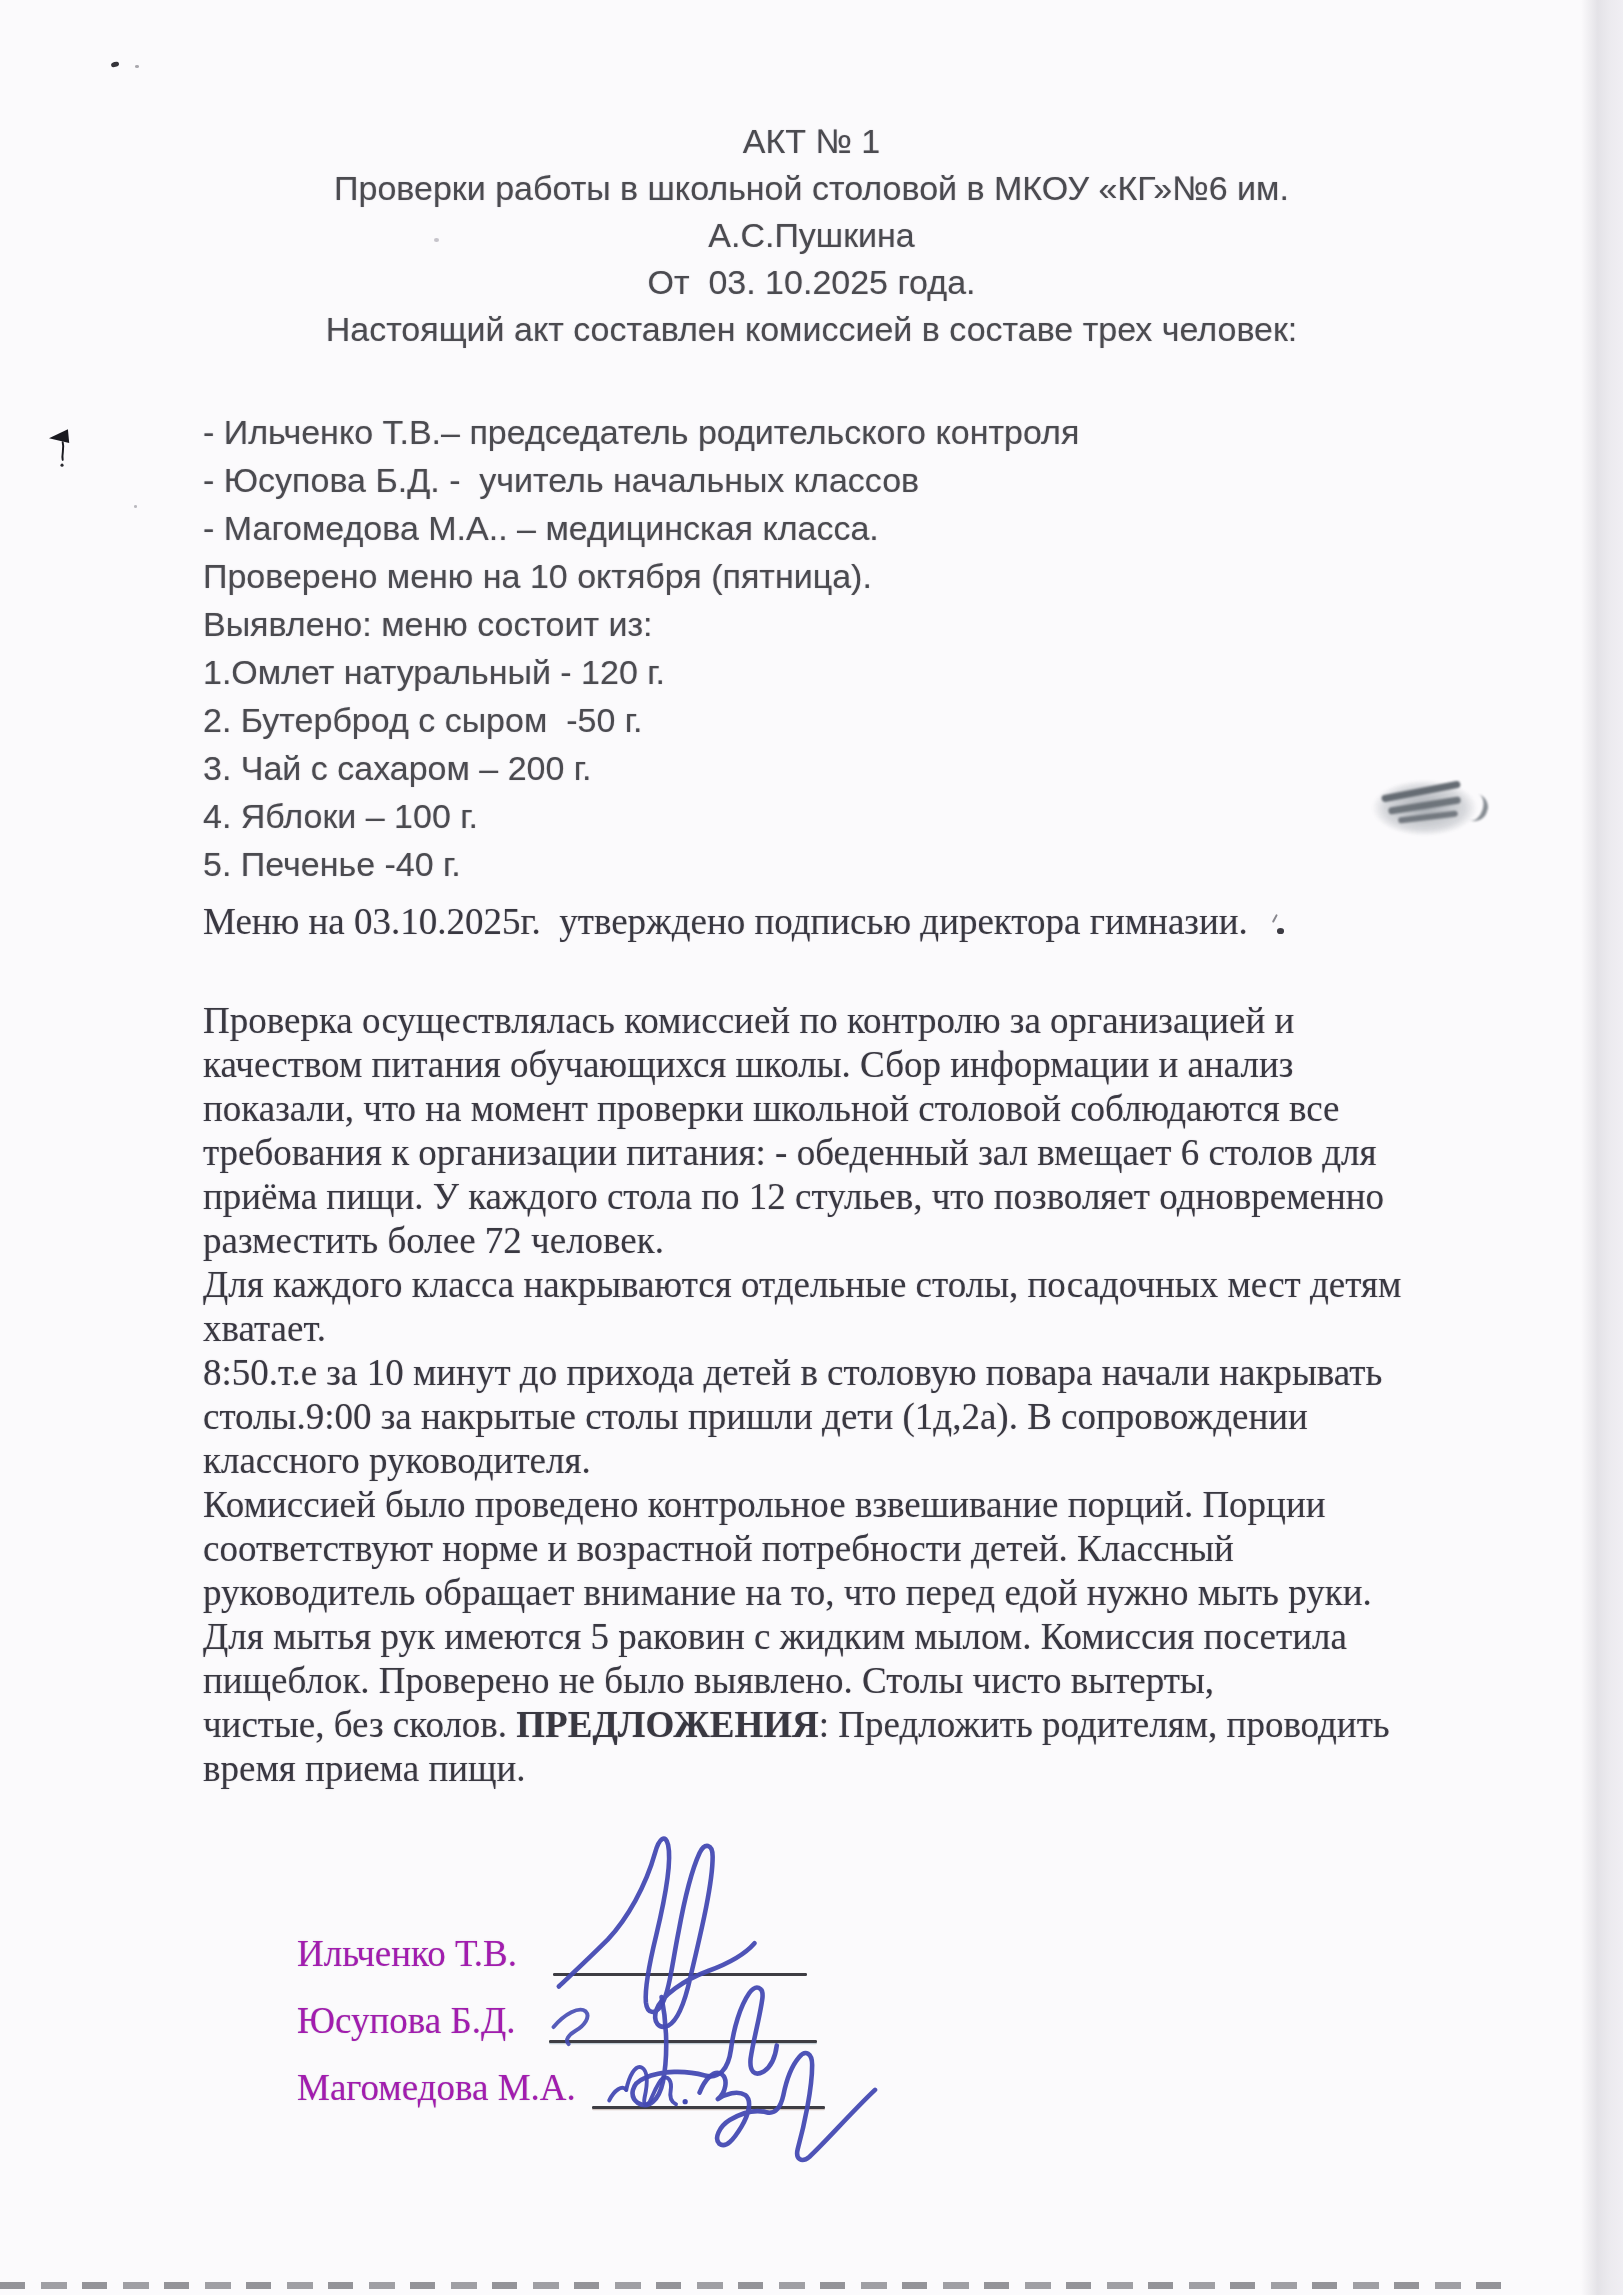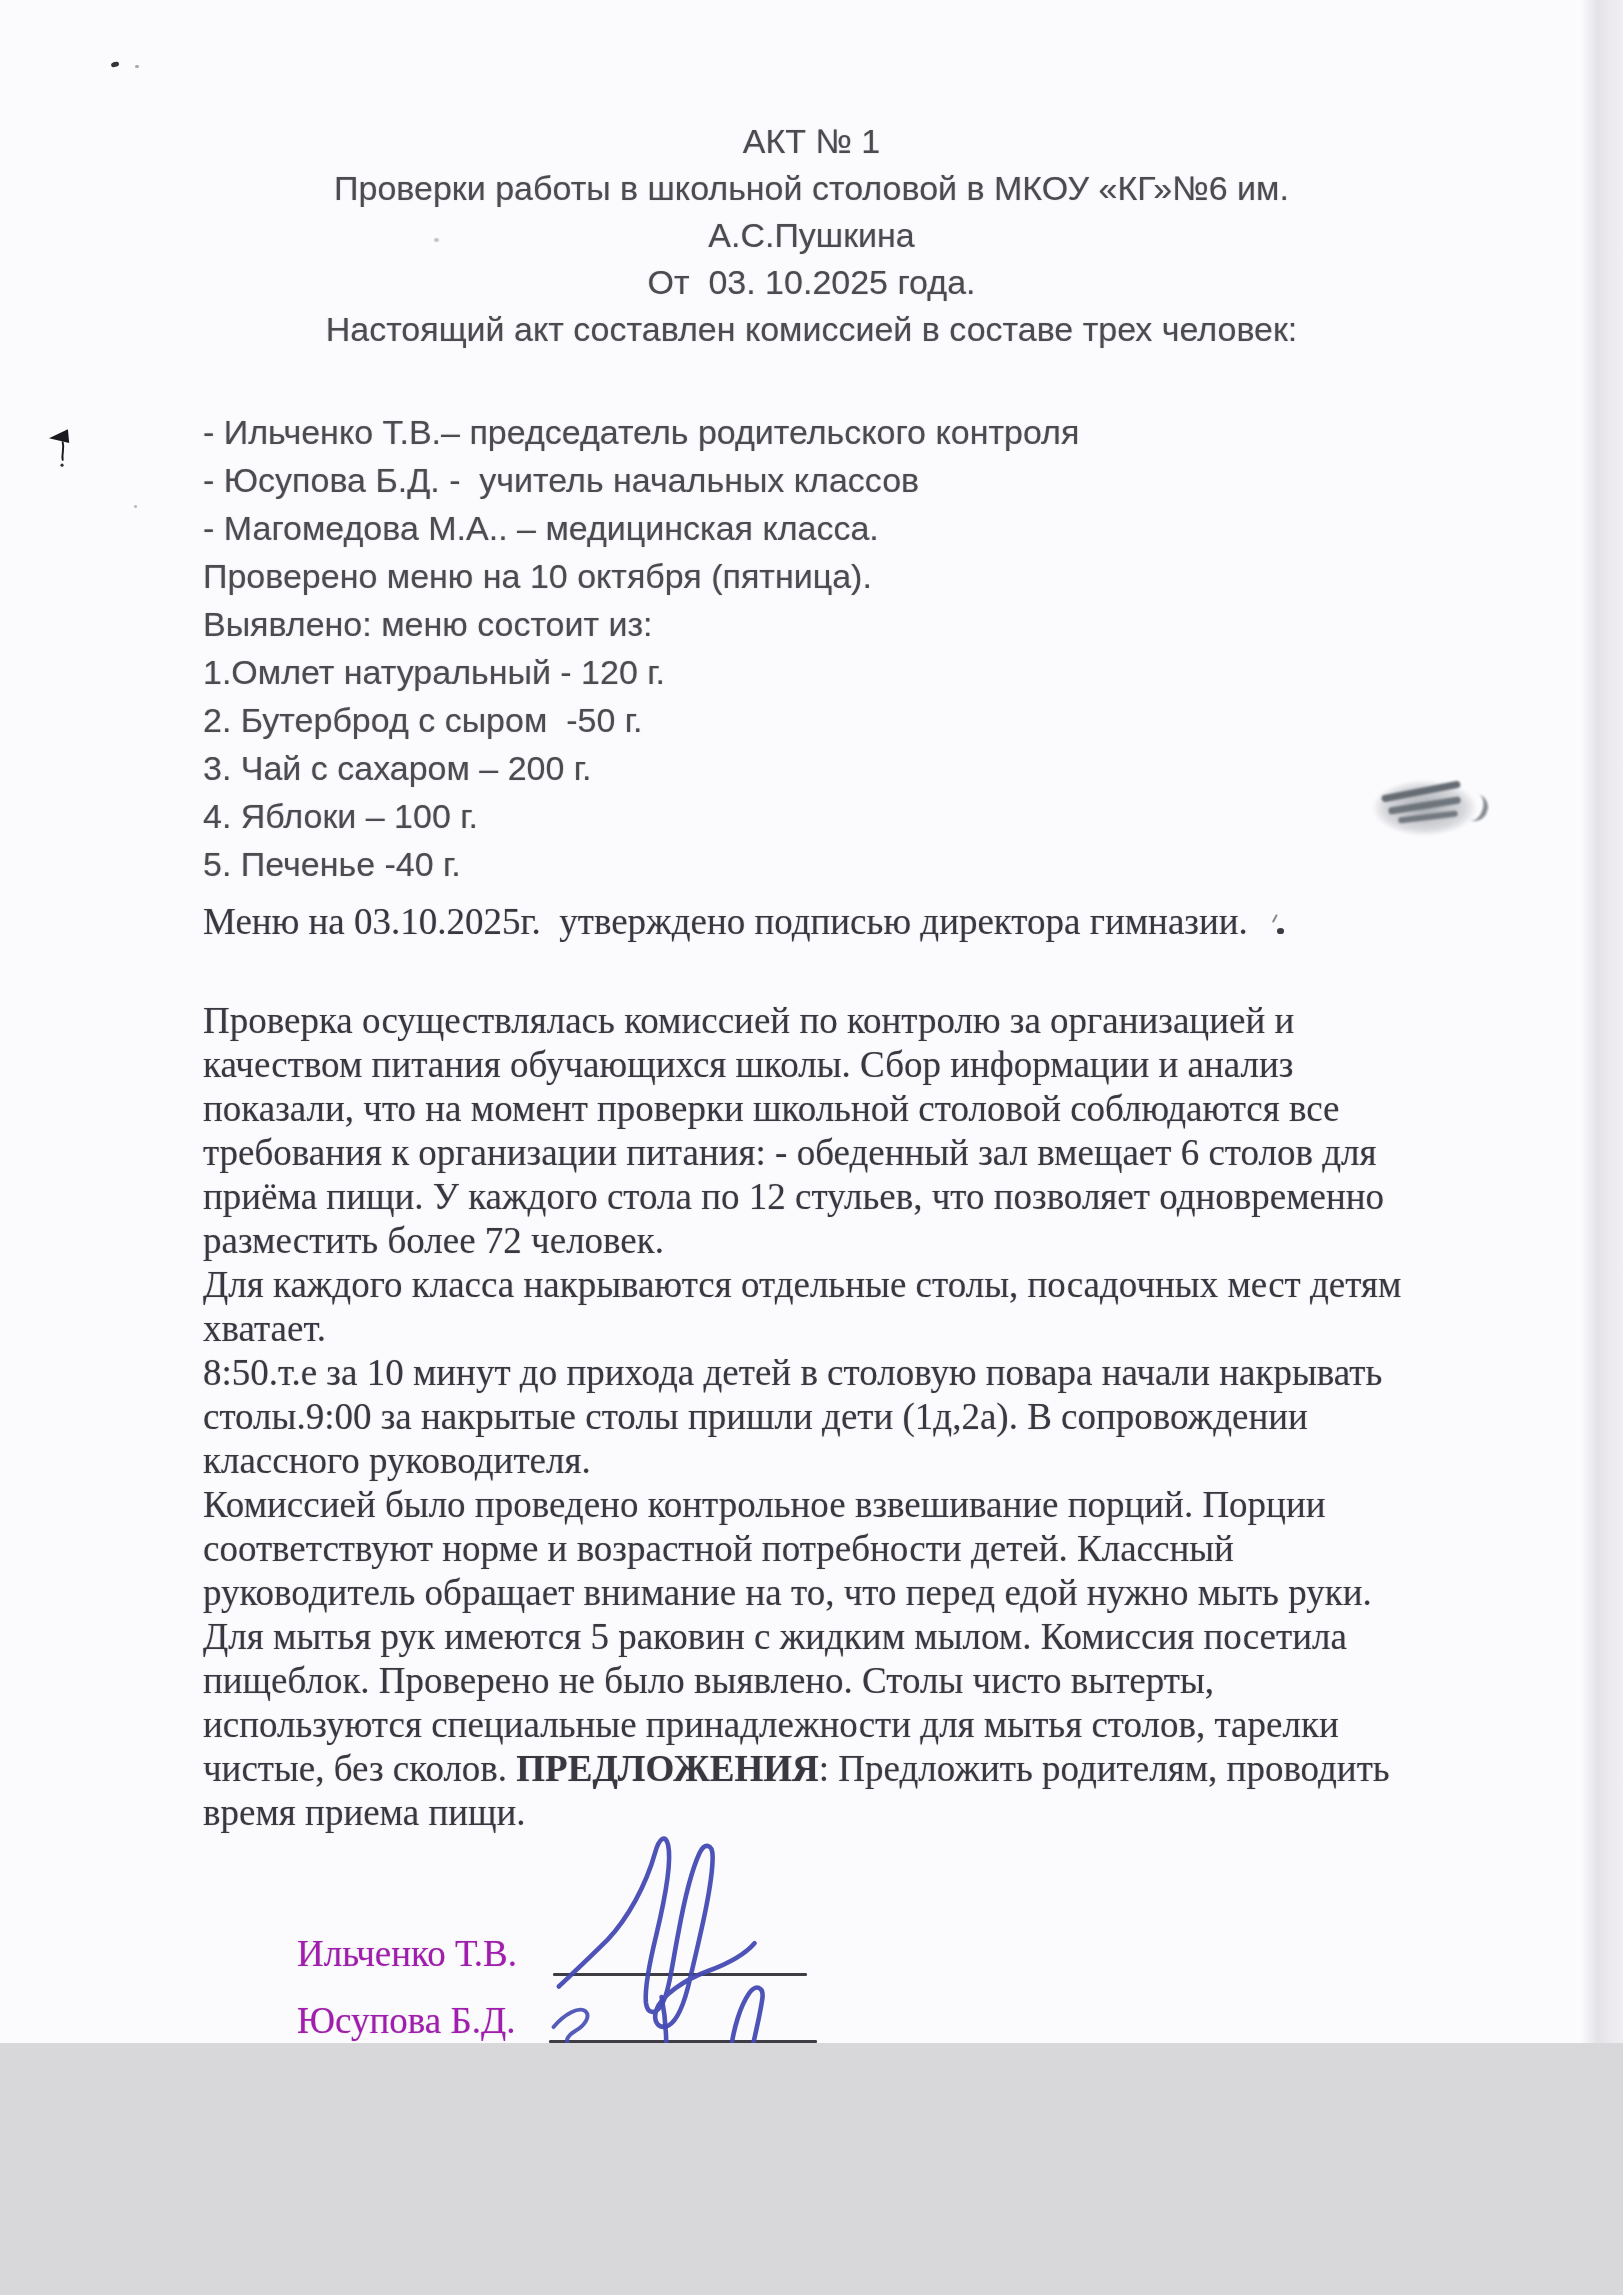--- a/index.html
+++ b/index.html
@@ -1,18 +1,18 @@
 <!DOCTYPE html>
 <html style="--paper: #fbfafc; --heading: #4b4b50; --body: #393841; --ink: #444ab3;font-size:10.5px"><head>
 <meta charset="utf-8">
 <style>
   html,body{margin:0;padding:0;background:#d8d8da;}
   .page{
     position:relative;
-    width:1623px;height:2043px;
+    width:1623px;height:2295px;
     background:var(--paper,#fbfafc);
     overflow:hidden;
     font-family:"Liberation Serif", serif;
   }
   
   .sans{font-family:"Liberation Sans", sans-serif;color:var(--heading,#4b4b50);}
   .serif{font-family:"Liberation Serif", serif;color:var(--body,#393841);}
   .ln{white-space:pre;text-shadow:0 0 1.3px rgba(80,78,92,.30), 0.7px 0 0 rgba(150,60,60,.06), -0.7px 0 0 rgba(60,60,160,.06);}
   .header-block{
     position:absolute;left:170px;top:118px;width:1283px;
@@ -117,21 +117,20 @@
         <div class="ln">Для каждого класса накрываются отдельные столы, посадочных мест детям</div>
         <div class="ln">хватает.</div>
         <div class="ln">8:50.т.е за 10 минут до прихода детей в столовую повара начали накрывать</div>
         <div class="ln">столы.9:00 за накрытые столы пришли дети (1д,2а). В сопровождении</div>
         <div class="ln">классного руководителя.</div>
         <div class="ln">Комиссией было проведено контрольное взвешивание порций. Порции</div>
         <div class="ln">соответствуют норме и возрастной потребности детей. Классный</div>
         <div class="ln">руководитель обращает внимание на то, что перед едой нужно мыть руки.</div>
         <div class="ln">Для мытья рук имеются 5 раковин с жидким мылом. Комиссия посетила</div>
         <div class="ln">пищеблок. Проверено не было выявлено. Столы чисто вытерты,</div>
-        <div class="ln">используются специальные принадлежности для мытья столов, тарелки</div>
       </div>
     <div class="ln"><span>чистые, без сколов. </span><span class="b">ПРЕДЛОЖЕНИЯ</span><span>: Предложить родителям, проводить</span></div>
     <div>
 
         <div class="ln">время приема пищи.</div>
       </div>
   </div>
 
   <div class="sig-name serif ln r1">Ильченко Т.В.</div>
   <div class="sig-name serif ln r2">Юсупова Б.Д.</div>

